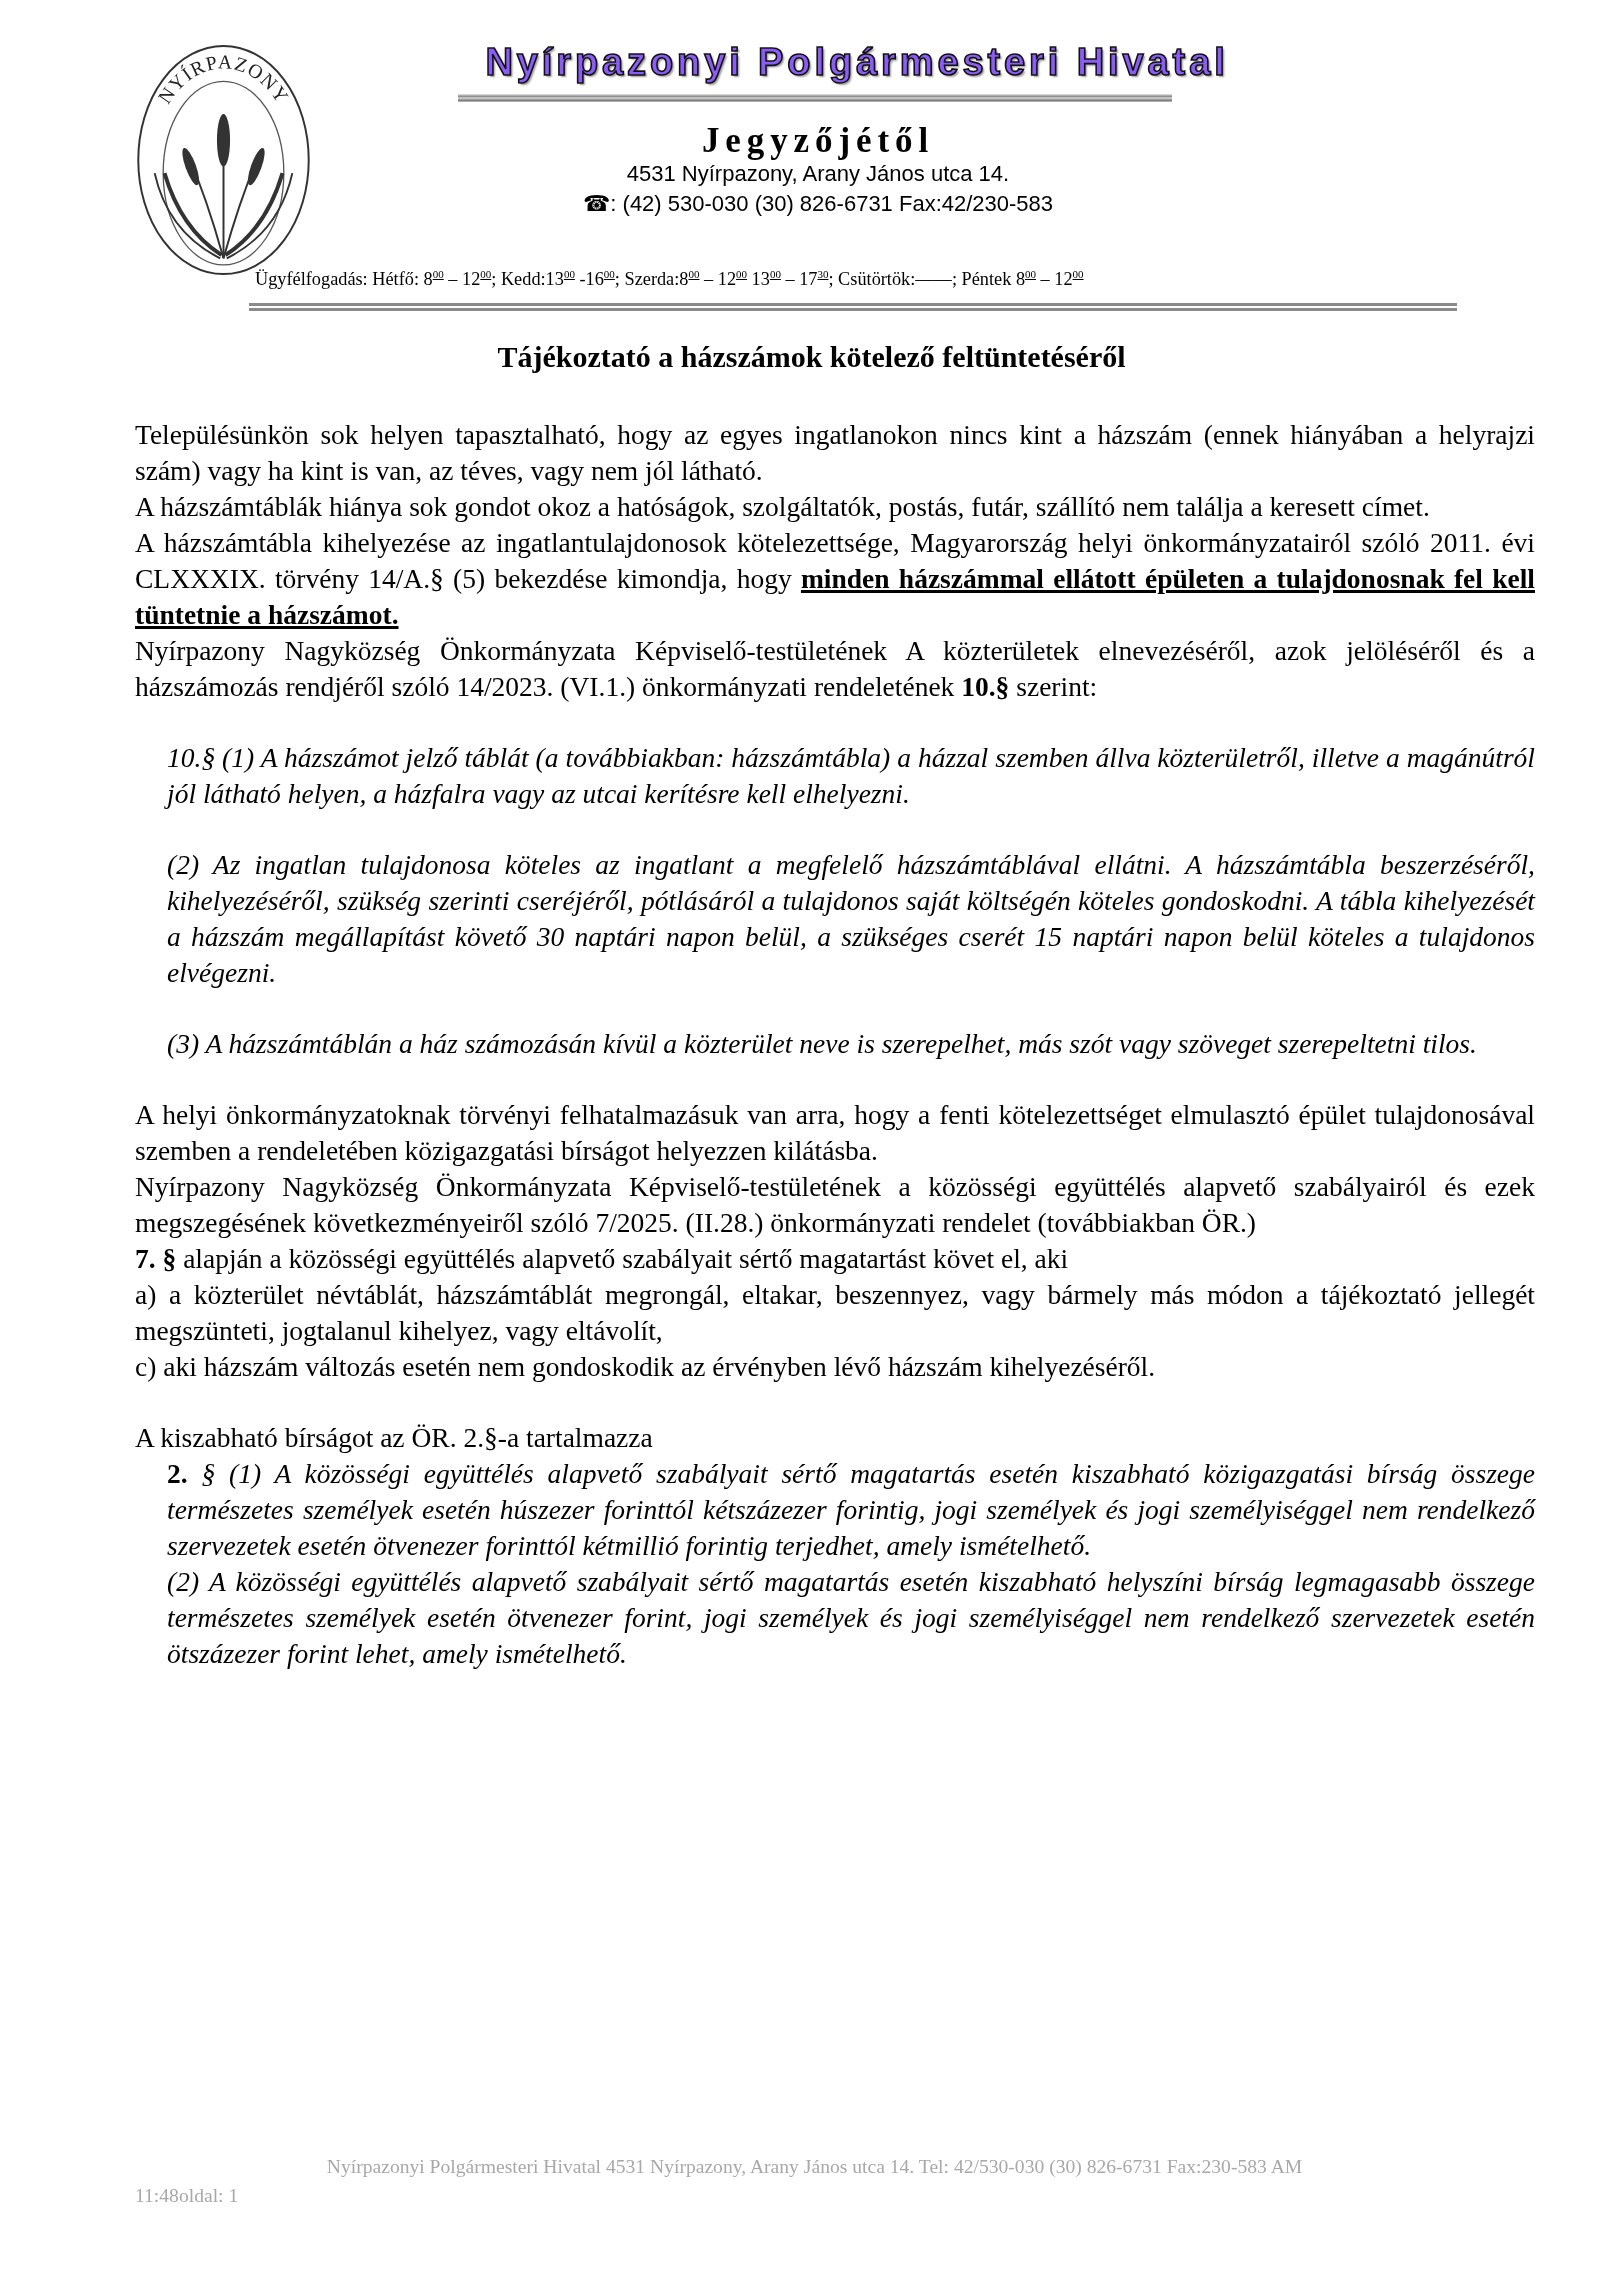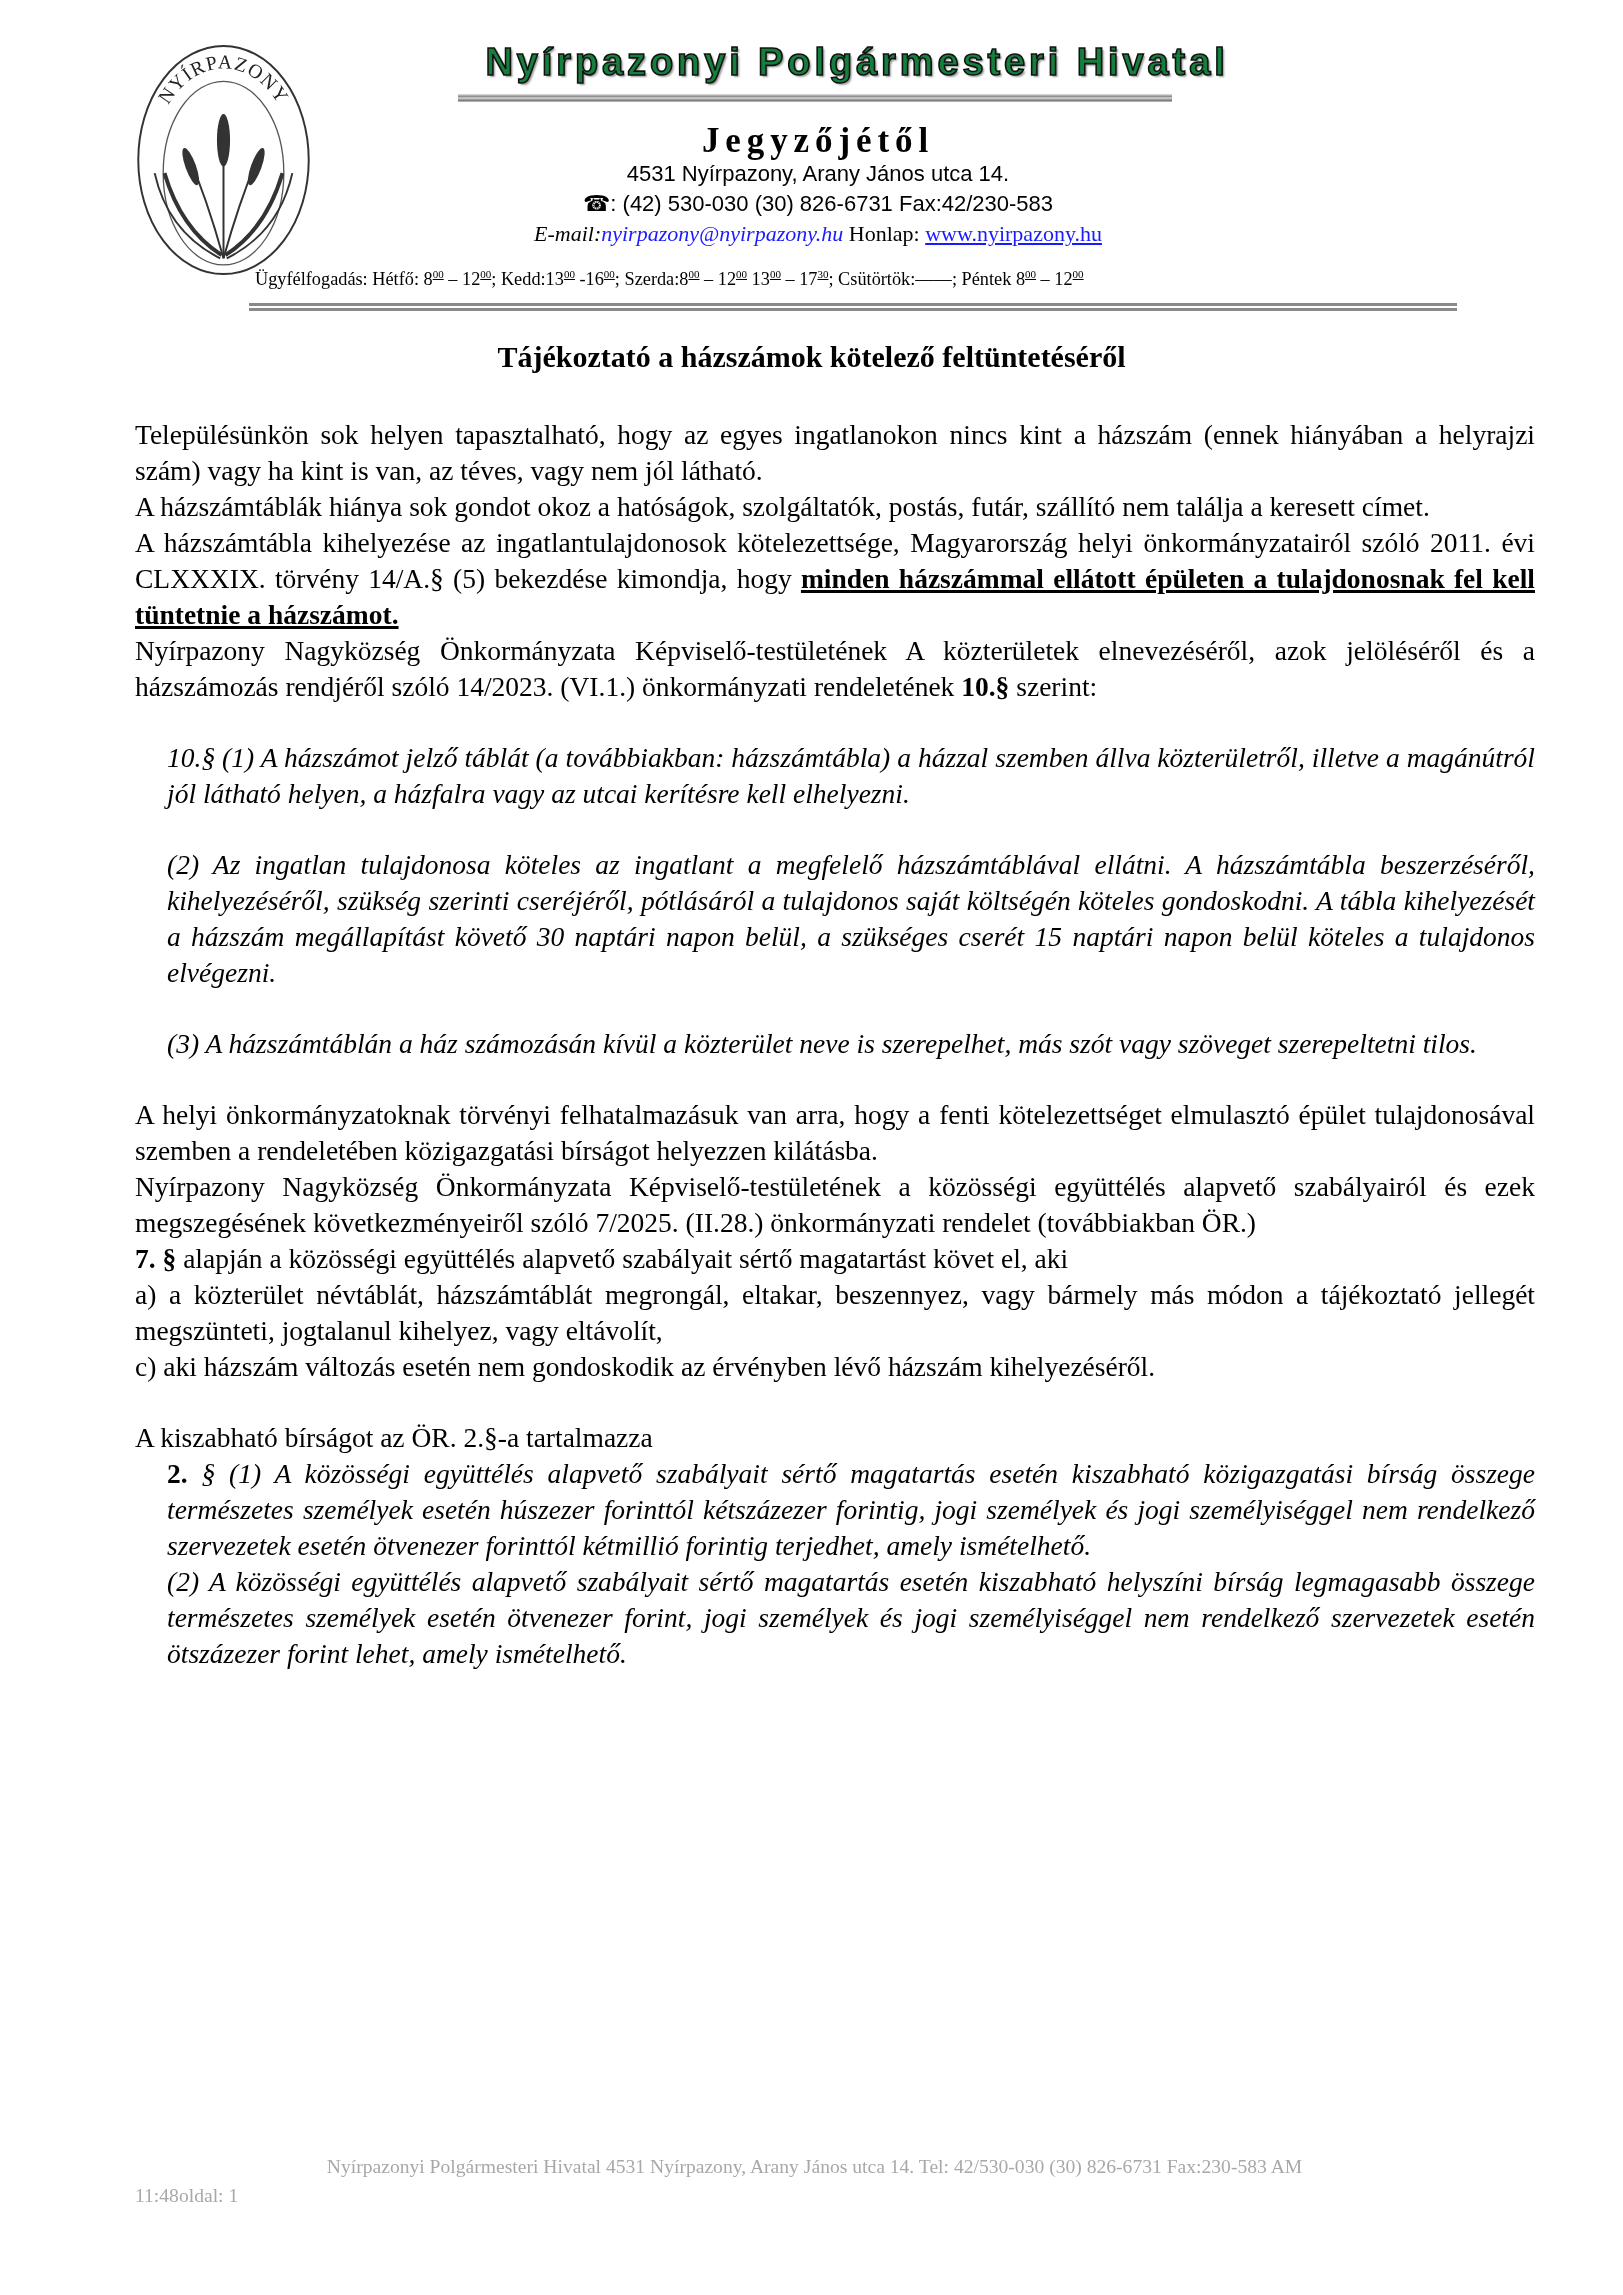--- a/index.html
+++ b/index.html
@@ -2,21 +2,21 @@
 <html style="font-size:10.5px"><head>
 <meta charset="utf-8">
 <style>
   html, body { margin: 0; padding: 0; background: #ffffff; }
   body { width: 1623px; height: 2295px; position: relative; overflow: hidden; color: #000; }
   .page { position: absolute; left: 0; top: 0; width: 1623px; height: 2295px; }
   .logo { position: absolute; left: 135px; top: 42px; width: 177px; height: 236px; }
   .org-title {
     position: absolute; left: 484px; top: 41px; width: 746px; text-align: center;
     font-family: "Liberation Sans", sans-serif; font-weight: bold; font-size: 38px; letter-spacing: 3.9px;
-    color: #15803d; -webkit-text-stroke: 1.6px #111; text-shadow: 2px 2px 2px #9a9a9a;
+    color: #8b5cf6; -webkit-text-stroke: 1.6px #111; text-shadow: 2px 2px 2px #9a9a9a;
   }
   .title-rule {
     position: absolute; left: 458px; top: 94px; width: 714px; height: 7.9px;
     background: linear-gradient(#e8e8e8, #8a8a8a 30%, #d8d8d8 50%, #7a7a7a 80%, #c8c8c8);
   }
   .jegyzo {
     position: absolute; left: 458px; top: 121px; width: 720px; text-align: center;
     font-family: "Liberation Serif", serif; font-weight: bold; font-size: 35px; letter-spacing: 5.9px;
   }
   .addr, .phone {
@@ -87,25 +87,20 @@
       <ellipse cx="185" cy="190" rx="8" ry="30" transform="rotate(20 185 190)"></ellipse>
     </g>
   </svg>
 
   <div class="org-title">Nyírpazonyi Polgármesteri Hivatal</div>
   <div class="title-rule"></div>
 
   <div class="jegyzo">Jegyzőjétől</div>
   <div class="addr">4531 Nyírpazony, Arany János utca 14.</div>
   <div class="phone"><span>☎</span><span>: (42) 530-030 (30) 826-6731 Fax:42/230-583</span></div>
-  <div class="contact">
-    <span class="lbl">E-mail:</span><span class="mail">nyirpazony@nyirpazony.hu</span>
-    <span>Honlap:</span>
-    <span class="web">www.nyirpazony.hu</span>
-  </div>
 
   <div class="hours">
     <span>Ügyfélfogadás:</span>
     <span>Hétfő:</span>
     <span>8</span><sup>00</sup> – <span>12</span><sup>00</sup>;
     <span>Kedd:</span><span>13</span><sup>00</sup> -<span>16</span><sup>00</sup>;
     <span>Szerda:</span><span>8</span><sup>00</sup> – <span>12</span><sup>00</sup>
     <span>13</span><sup>00</sup> – <span>17</span><sup>30</sup>;
     <span>Csütörtök:</span><span>——</span>;
     <span>Péntek</span>

